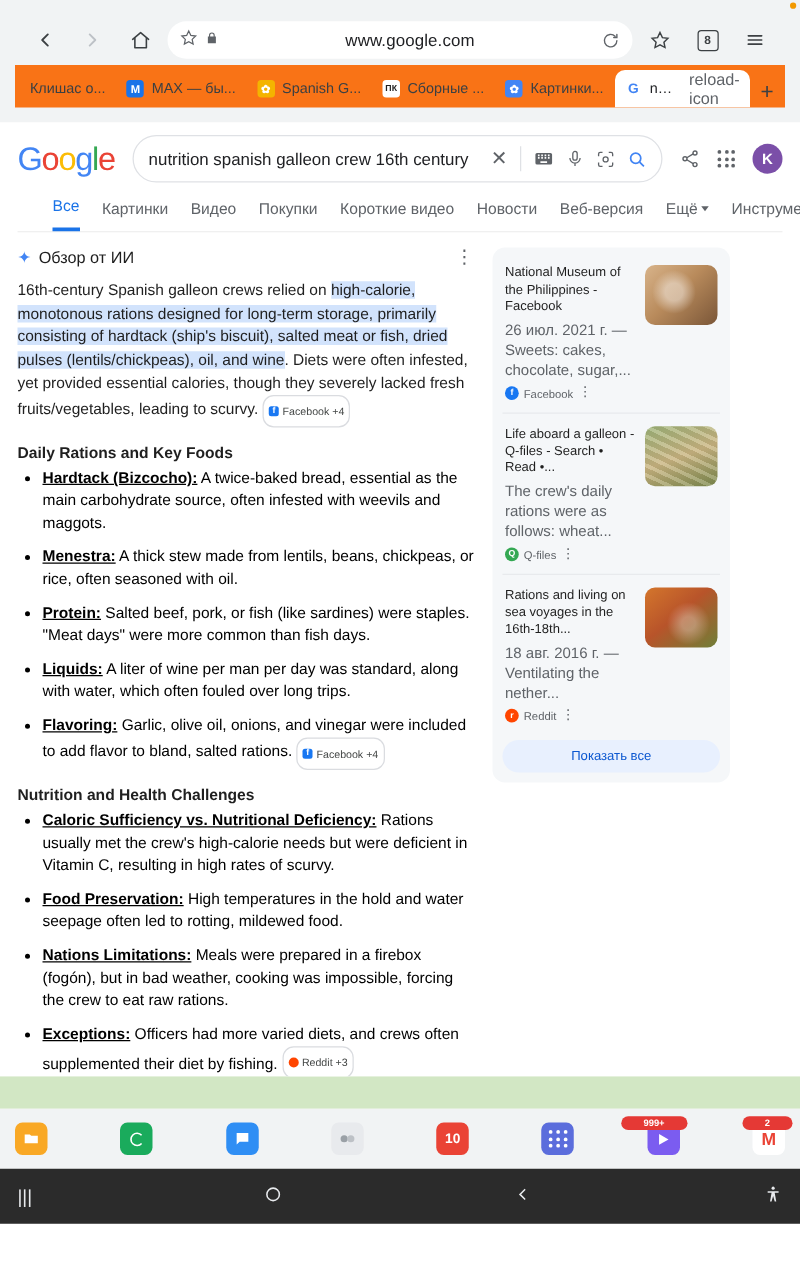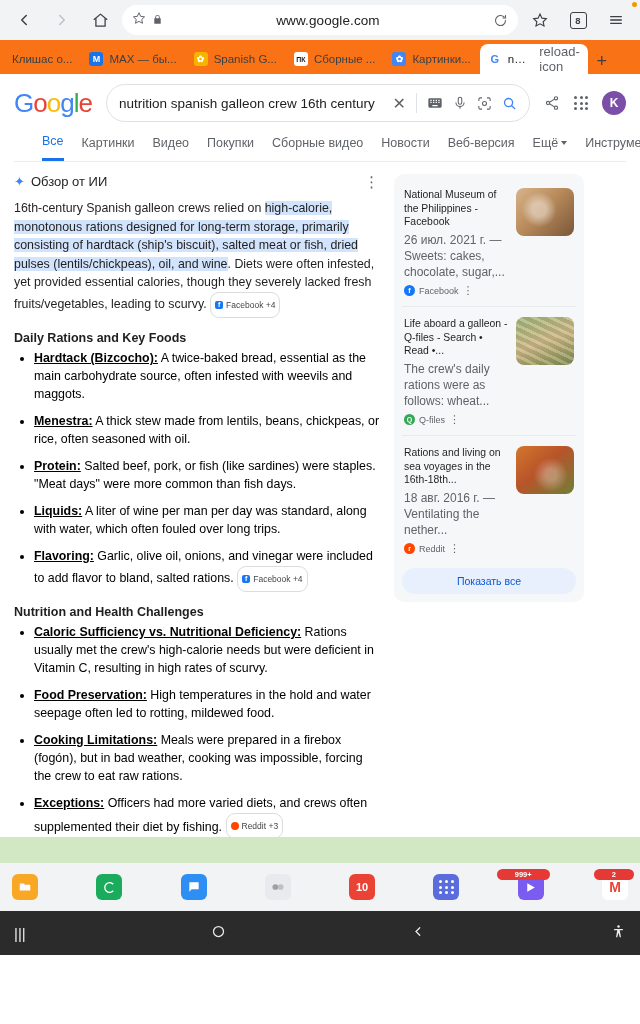--- a/index.html
+++ b/index.html
@@ -8,21 +8,21 @@
     width: 640px; height: 1024px;
     font-family: "Liberation Sans", sans-serif;
     background: #ffffff;
     overflow: hidden;
     position: relative;
   }
 
   
   .browser-top {
     background: #f1f3f4;
-    padding: 0;
+    padding: 12px;
   }
   .nav-row {
     display:flex; align-items:center;
     height: 40px;
     padding: 0 8px;
     gap: 6px;
   }
   .nav-btn {
     width: 32px; height: 32px;
     display:flex; align-items:center; justify-content:center;
@@ -373,21 +373,21 @@
         <i></i>
     </span>
     <span class="avatar">K</span>
   </div>
 
   <div class="g-tabs">
     <div class="t active">Все</div>
     <div class="t">Картинки</div>
     <div class="t">Видео</div>
     <div class="t">Покупки</div>
-    <div class="t">Сборные видео</div>
+    <div class="t">Короткие видео</div>
     <div class="t">Новости</div>
     <div class="t">Веб-версия</div>
     <div class="t more">
       <span>Ещё</span>
         <span class="caret"></span>
     </div>
     <div class="t more">
       <span>Инструменты</span>
     </div>
   </div>
@@ -424,21 +424,21 @@
               <span class="dot fb">f</span>
               <span>Facebook +4</span>
             </span>
         </li>
       </ul>
 
       <div class="sec-h">Nutrition and Health Challenges</div>
       <ul class="ai">
         <li><b class="term">Caloric Sufficiency vs. Nutritional Deficiency:</b><span> Rations usually met the crew's high-calorie needs but were deficient in Vitamin C, resulting in high rates of scurvy.</span></li>
         <li><b class="term">Food Preservation:</b><span> High temperatures in the hold and water seepage often led to rotting, mildewed food.</span></li>
-        <li><b class="term">Cooking Limitations:</b><span> Meals were prepared in a firebox (fogón), but in bad weather, cooking was impossible, forcing the crew to eat raw rations.</span></li>
+        <li><b class="term">Nations Limitations:</b><span> Meals were prepared in a firebox (fogón), but in bad weather, cooking was impossible, forcing the crew to eat raw rations.</span></li>
         <li><b class="term">Exceptions:</b><span> Officers had more varied diets, and crews often supplemented their diet by fishing.</span>
           <span class="chip">
               <span class="dot rd"></span>
               <span>Reddit +3</span>
             </span>
         </li>
       </ul>
 
       <div class="sec-h u">Differences from Other Nations</div>
 

